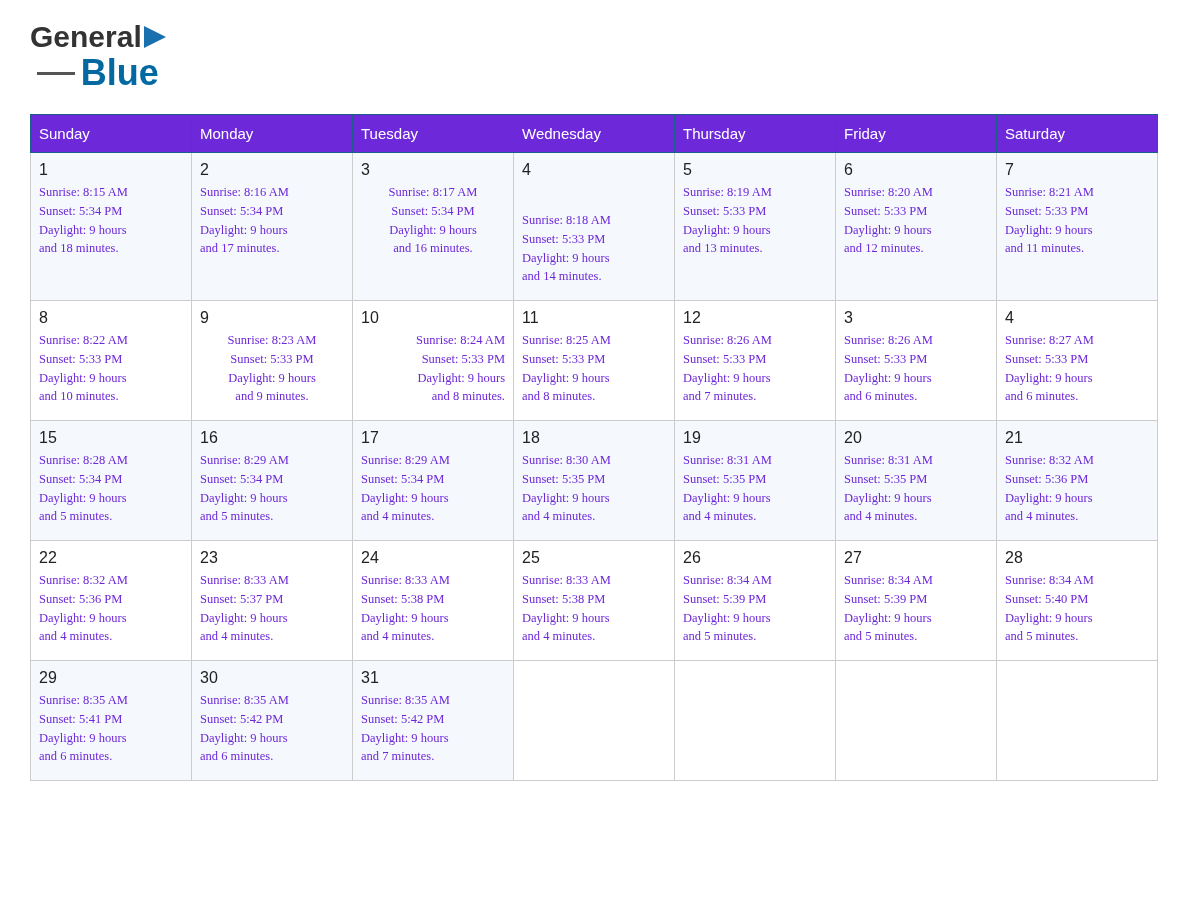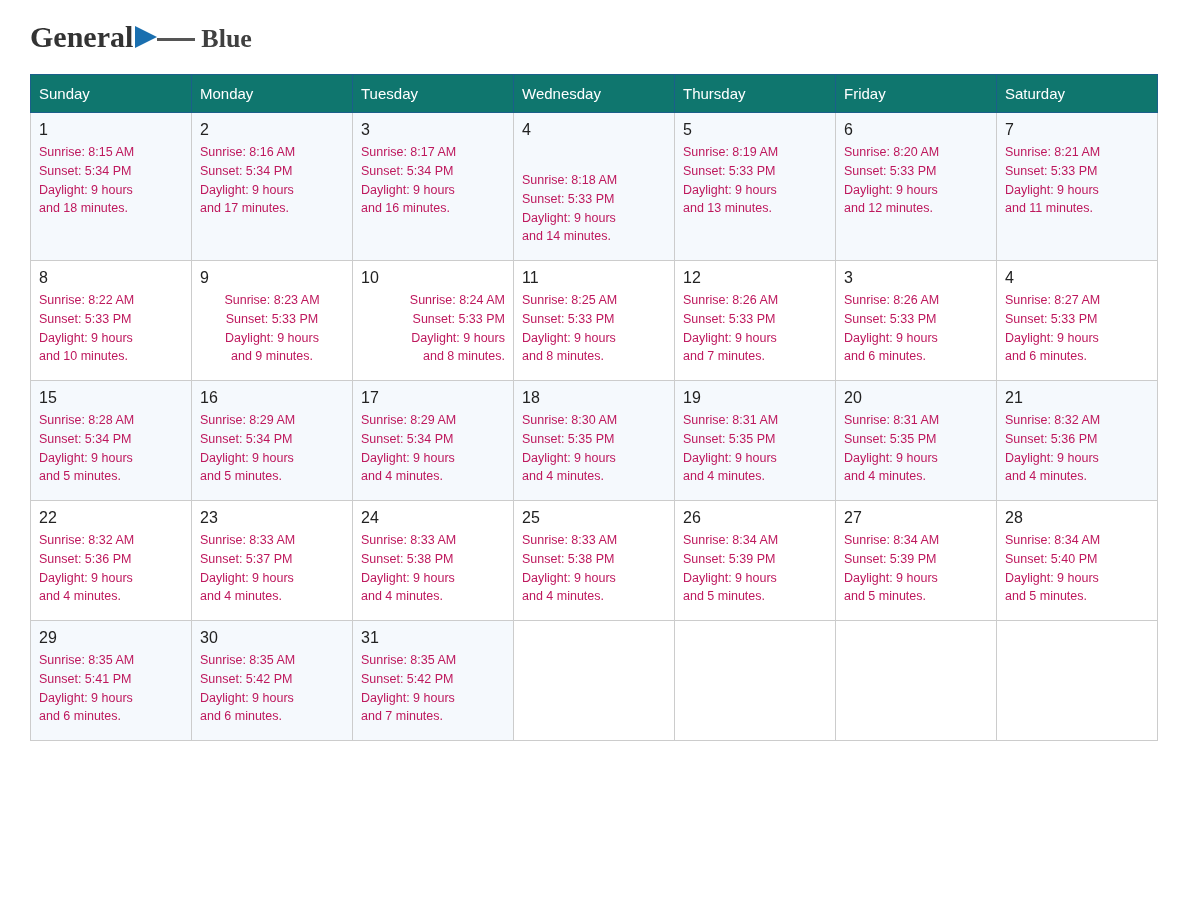--- a/index.html
+++ b/index.html
@@ -11,22 +11,22 @@
       min-height: 918px;
     }
     .header {
       display: flex;
       justify-content: space-between;
       align-items: flex-start;
       margin-bottom: 20px;
     }
     .logo-container {
       display: flex;
-      align-items: flex-end;
-      font-family: Liberation Serif, serif;
+      flex-direction: column;
+      align-items: center;
     }
     .title-block {
       text-align: right;
     }
     .month-title {
       font-size: 52px;
       font-weight: normal;
       color: #222;
       line-height: 1.1;
     }
@@ -34,21 +34,21 @@
       font-size: 22px;
       color: #444;
       margin-top: 4px;
     }
     table {
       width: 100%;
       border-collapse: collapse;
       table-layout: fixed;
     }
     thead tr th {
-      background: #0f766e;
+      background: #6d28d9;
       color: #fff;
       padding: 10px 8px;
       font-size: 15px;
       font-weight: normal;
       text-align: left;
       border: 1px solid #1a5f8a;
     }
     tbody tr td {
       vertical-align: top;
       padding: 8px 8px 14px 8px;
@@ -65,41 +65,42 @@
     }
     .day-number {
       font-size: 16px;
       font-weight: normal;
       margin-bottom: 4px;
       display: block;
     }
     .day-info {
       font-size: 12.5px;
       line-height: 1.5;
-      color: #be185d;
+      color: #6d28d9;
+      font-family: Liberation Serif, serif;
     }
     .empty-cell {
       background: #fff !important;
       border: 1px solid #ccc;
     }
   </style>
 </head>
 <body>
 
 <div class="header">
   <div class="logo-container">
   <div style="display:flex;align-items:center;">
     <span style="font-size:30px;font-weight:bold;color:#333;">General</span>
     <svg width="22" height="22" viewBox="0 0 22 22" style="margin-left:2px;margin-top:0;">
       <polygon points="0,0 22,11 0,22" fill="#1a6faf"></polygon>
     </svg>
   </div>
   <div style="display:flex;align-items:center;margin-top:-2px;">
     <div style="height:3px;background:#555;width:38px;"></div>
-    <span style="font-size:26px;font-weight:bold;color:#404040;margin-left:6px;">Blue</span>
+    <span style="font-size:36px;font-weight:bold;color:#0369a1;margin-left:6px;">Blue</span>
   </div>
 </div>
   <div class="title-block">
     <div class="month-title"></div>
     <div class="subtitle"></div>
   </div>
 </div>
 
 <table>
   <thead>
@@ -124,21 +125,21 @@
         </td>
         <td>
           <span class="day-number">2</span>
           <div class="day-info" style="white-space: pre-line;">Sunrise: 8:16 AM
 Sunset: 5:34 PM
 Daylight: 9 hours
 and 17 minutes.</div>
         </td>
         <td>
           <span class="day-number">3</span>
-          <div class="day-info" style="white-space: pre-line;">Sunrise: 8:17 AM
+          <div class="day-info" style="white-space: pre-line; text-align: center;">Sunrise: 8:17 AM
 Sunset: 5:34 PM
 Daylight: 9 hours
 and 16 minutes.</div>
         </td>
         <td>
           <span class="day-number">4</span>
           <div class="day-info" style="white-space: pre-line; margin-top: 32px;">Sunrise: 8:18 AM
 Sunset: 5:33 PM
 Daylight: 9 hours
 and 14 minutes.</div>

